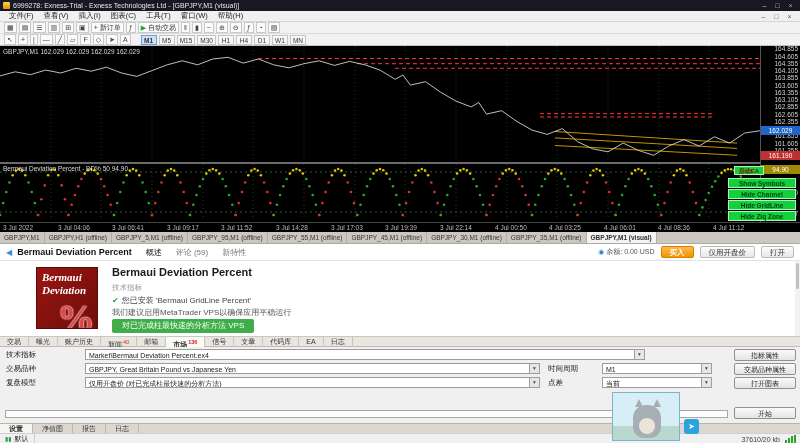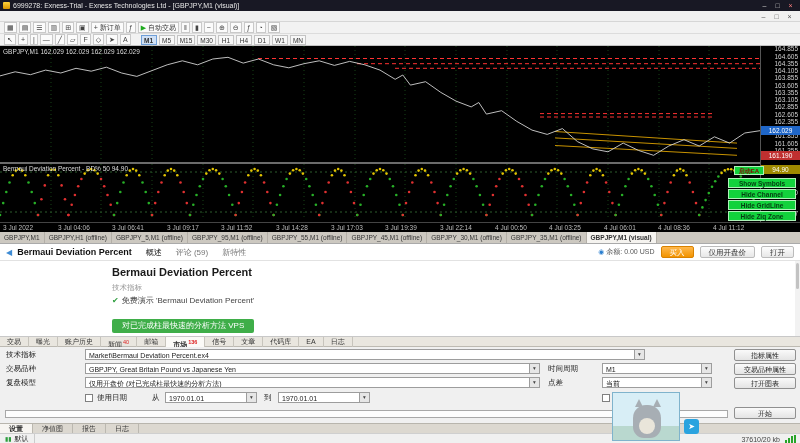--- a/index.html
+++ b/index.html
@@ -60,21 +60,21 @@
   #market{top:244px;height:93px;background:#fff;border-bottom:1px solid #c8c8c8}
   #m-header{position:absolute;left:0;right:0;top:0;height:17px;border-bottom:1px solid #e2e2e2;display:flex;align-items:center;padding:0 6px}
   .m-back{color:#3d8bd4;font-size:8px;margin-right:5px}
   .m-title{font-size:9px;font-weight:bold;color:#111}
   .m-tab{margin-left:14px;font-size:8px;color:#777}
   .m-tab.active{color:#111}
   .m-balance{margin-left:auto;font-size:7px;color:#555;display:flex;align-items:center}
   .m-bal-icon{color:#2a7fd0;margin-right:2px;font-size:7px}
   .m-btn{margin-left:6px;padding:0 8px;height:12px;line-height:11px;font-size:7.5px;border:1px solid #bbb;
     background:linear-gradient(#fdfdfd,#e7e7e7);border-radius:2px;color:#333;white-space:nowrap}
-  .m-btn.buy{background:linear-gradient(#ffb84d,#f29400);border-color:#d98200;color:#fff;font-weight:normal}
+  .m-btn.buy{background:linear-gradient(#ffb84d,#f29400);border-color:#d98200;color:#fff;font-weight:bold}
   #m-scroll{position:absolute;right:0;top:17px;bottom:0;width:5px;background:#f2f2f2}
   #m-scroll .thumb{position:absolute;left:1px;top:2px;width:3px;height:26px;background:#c2c2c2;border-radius:2px}
   .m-logo{position:absolute;left:36px;top:23px;width:62px;height:62px;background:linear-gradient(135deg,#9a1612,#6e0d0a);
     border:1px solid #5a0a08;overflow:hidden}
   .logo-l1,.logo-l2{font-family:"Liberation Serif",serif;font-style:italic;font-weight:bold;color:#fff;font-size:11px;padding-left:5px;line-height:13px}
   .logo-l1{padding-top:3px}
   .logo-pct{position:absolute;right:2px;bottom:-12px;font-size:38px;font-weight:bold;color:#e04848;
     text-shadow:0 0 2px #fff,0 0 1px #fff;font-family:"Liberation Serif",serif}
   .m-heading{position:absolute;left:112px;top:22px;font-size:11px;font-weight:bold;color:#1a1a1a}
   .m-sub{position:absolute;left:112px;top:39px;font-size:7.5px;color:#979797}
@@ -128,20 +128,21 @@
   <span id="app-icon"></span>
   <span>6999278: Exness-Trial - Exness Technologies Ltd - [GBPJPY,M1 (visual)]</span>
   <span class="wctl">
     <span class="wbtn">–</span>
     <span class="wbtn">□</span>
     <span class="wbtn close">×</span>
   </span>
 </div>
 
 <div id="menubar" class="abs">
+  <span id="menu-items"><span class="menu-item">文件(F)</span><span class="menu-item">查看(V)</span><span class="menu-item">插入(I)</span><span class="menu-item">图表(C)</span><span class="menu-item">工具(T)</span><span class="menu-item">窗口(W)</span><span class="menu-item">帮助(H)</span></span>
   <span class="wctl">
     <span class="wbtn">–</span>
     <span class="wbtn">□</span>
     <span class="wbtn">×</span>
   </span>
 </div>
 
 <div id="tb1" class="abs">
   <span id="tb1-items">
       <span class="tb-btn">
@@ -623,26 +624,32 @@
     <span class="m-tab">新特性</span>
     <span class="m-balance">
       <span class="m-bal-icon">◉</span>
       <span>余额: 0.00 USD</span>
     </span>
     <span class="m-btn buy">买入</span>
     <span class="m-btn">仅用开盘价</span>
     <span class="m-btn">打开</span>
   </div>
 
+  <div class="m-logo">
+    <div class="logo-l1">Bermaui</div>
+    <div class="logo-l2">Deviation</div>
+    <div class="logo-pct">%</div>
+  </div>
   <div class="m-heading">Bermaui Deviation Percent</div>
   <div class="m-sub">技术指标</div>
   <div class="m-installed">
     <span class="chk">✔</span>
-    <span>免费演示 'Bermaui Deviation Percent'</span>
-  </div>
+    <span>您已安装 'Bermaui GridLine Percent'</span>
+  </div>
+  <div class="m-note">我们建议启用MetaTrader VPS以确保应用平稳运行</div>
   <div class="m-vps">对已完成柱最快速的分析方法 VPS</div>
   <div id="m-scroll">
       <div class="thumb"></div>
     </div>
 </div>
 
 <div id="docktabs" class="abs">
     <div class="dtab"><span>交易</span></div>
     <div class="dtab"><span>曝光</span></div>
     <div class="dtab"><span>账户历史</span></div>
@@ -681,36 +688,20 @@
     <div class="field" style="left:85px;width:455px">
       <span>仅用开盘价 (对已完成柱最快速的分析方法)</span>
       <span class="f-arrow">▾</span>
     </div>
     <span class="t-label" style="left:548px;width:50px">点差</span>
     <div class="field" style="left:602px;width:110px">
       <span>当前</span>
       <span class="f-arrow">▾</span>
     </div>
   </div>
-  <div class="t-row" style="top:45px">
-    <span class="cb" style="left:85px"></span>
-    <span class="cb-label" style="left:97px">使用日期</span>
-    <span class="cb-label" style="left:152px">从</span>
-    <div class="field" style="left:165px;width:92px">
-      <span>1970.01.01</span>
-      <span class="f-arrow">▾</span>
-    </div>
-    <span class="cb-label" style="left:264px">到</span>
-    <div class="field" style="left:278px;width:92px">
-      <span>1970.01.01</span>
-      <span class="f-arrow">▾</span>
-    </div>
-    <span class="cb" style="left:602px"></span>
-    <span class="cb-label" style="left:614px">优化</span>
-  </div>
   <div class="t-btn" style="top:2px">指标属性</div>
   <div class="t-btn" style="top:16px">交易品种属性</div>
   <div class="t-btn" style="top:30px">打开图表</div>
   <div class="t-btn" style="top:60px">开始</div>
   <div id="t-progress"></div>
 </div>
 
 <div id="subtabs" class="abs">
     <div class="stab active">设置</div>
     <div class="stab">净值图</div>

